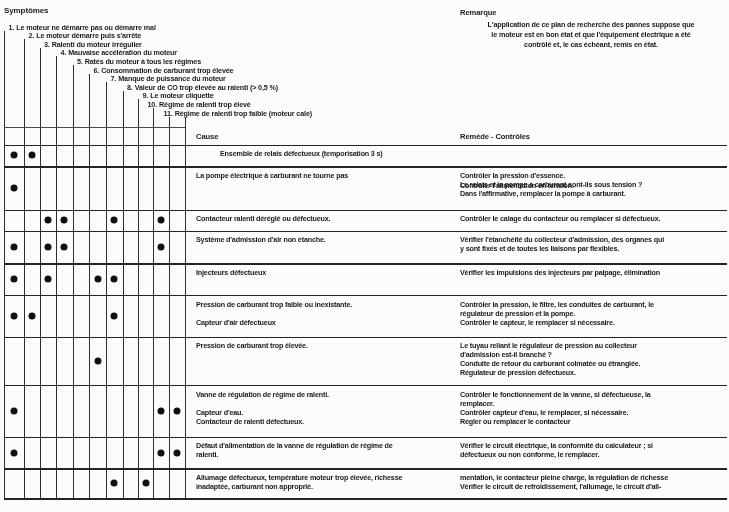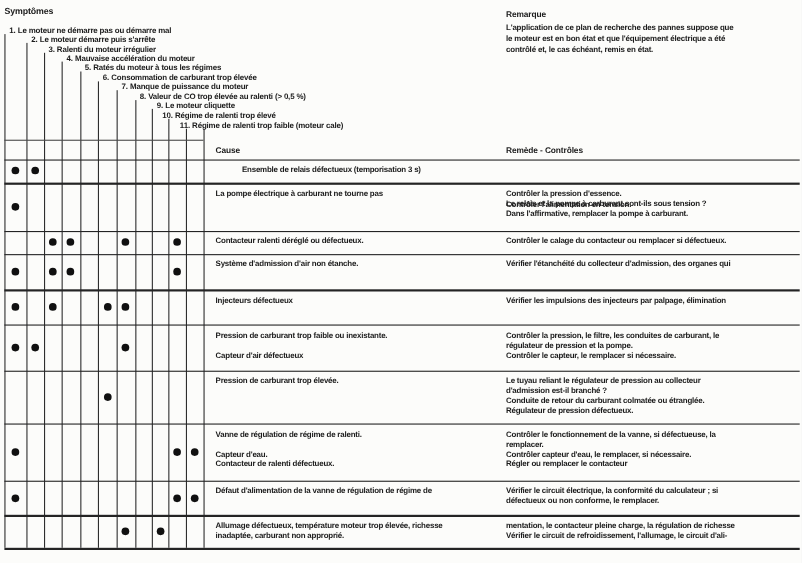--- a/index.html
+++ b/index.html
@@ -11,21 +11,21 @@
     font-family:Liberation Sans, sans-serif;
     color:#1b1b1b;
     -webkit-font-smoothing:antialiased;
   }
   .sym-title{
     position:absolute;left:4px;top:6px;
     font-size:8px;font-weight:700;letter-spacing:-0.1px;
   }
   .remark{position:absolute;left:460px;top:8px;width:262px;}
   .remark-title{font-size:7.6px;font-weight:700;margin-bottom:3px;letter-spacing:-0.1px;}
-  .remark-line{font-size:7.2px;font-weight:700;line-height:9.8px;letter-spacing:-0.15px;white-space:nowrap;}
+  .remark-line{font-size:7.2px;font-weight:700;line-height:9.8px;letter-spacing:-0.15px;white-space:nowrap;text-align:center;}
   .sym-item{
     position:absolute;white-space:nowrap;
     font-size:7.2px;font-weight:700;letter-spacing:-0.15px;line-height:8px;
   }
   .sym-item .num{margin-right:2px;}
   .vline{position:absolute;width:1.2px;background:#2e2e2e;}
   .hline{position:absolute;height:1.4px;background:#242424;}
   .hline.thin{height:1.1px;background:#4a4a4a;}
   .dot{
     position:absolute;width:7px;height:7px;border-radius:50%;
@@ -135,20 +135,21 @@
       <div class="row">
         <div class="dot" style="left: 14px; top: 246.9px;"></div>
         <div class="dot" style="left: 47.75px; top: 246.9px;"></div>
         <div class="dot" style="left: 64.25px; top: 246.9px;"></div>
         <div class="dot" style="left: 161px; top: 246.9px;"></div>
         <div class="cell" style="left: 196px; top: 235px;">
           <div class="txt-line">Système d'admission d'air non étanche.</div>
         </div>
         <div class="cell" style="left: 460px; top: 235px;">
           <div class="txt-line">Vérifier l'étanchéité du collecteur d'admission, des organes qui</div>
+          <div class="txt-line">y sont fixés et de toutes les liaisons par flexibles.</div>
         </div>
       </div>
       <div class="row">
         <div class="dot" style="left: 14px; top: 279.15px;"></div>
         <div class="dot" style="left: 47.75px; top: 279.15px;"></div>
         <div class="dot" style="left: 97.5px; top: 279.15px;"></div>
         <div class="dot" style="left: 114.25px; top: 279.15px;"></div>
         <div class="cell" style="left: 196px; top: 267.8px;">
           <div class="txt-line">Injecteurs défectueux</div>
         </div>
@@ -199,20 +200,21 @@
           <div class="txt-line">Contrôler capteur d'eau, le remplacer, si nécessaire.</div>
           <div class="txt-line">Régler ou remplacer le contacteur</div>
         </div>
       </div>
       <div class="row">
         <div class="dot" style="left: 14px; top: 452.5px;"></div>
         <div class="dot" style="left: 161px; top: 452.5px;"></div>
         <div class="dot" style="left: 177px; top: 452.5px;"></div>
         <div class="cell" style="left: 196px; top: 441.2px;">
           <div class="txt-line">Défaut d'alimentation de la vanne de régulation de régime de</div>
+          <div class="txt-line">ralenti.</div>
         </div>
         <div class="cell" style="left: 460px; top: 441.2px;">
           <div class="txt-line">Vérifier le circuit électrique, la conformité du calculateur ; si</div>
           <div class="txt-line">défectueux ou non conforme, le remplacer.</div>
         </div>
       </div>
       <div class="row">
         <div class="dot" style="left: 114.25px; top: 483.3px;"></div>
         <div class="dot" style="left: 145.5px; top: 483.3px;"></div>
         <div class="cell" style="left: 196px; top: 472.8px;">

